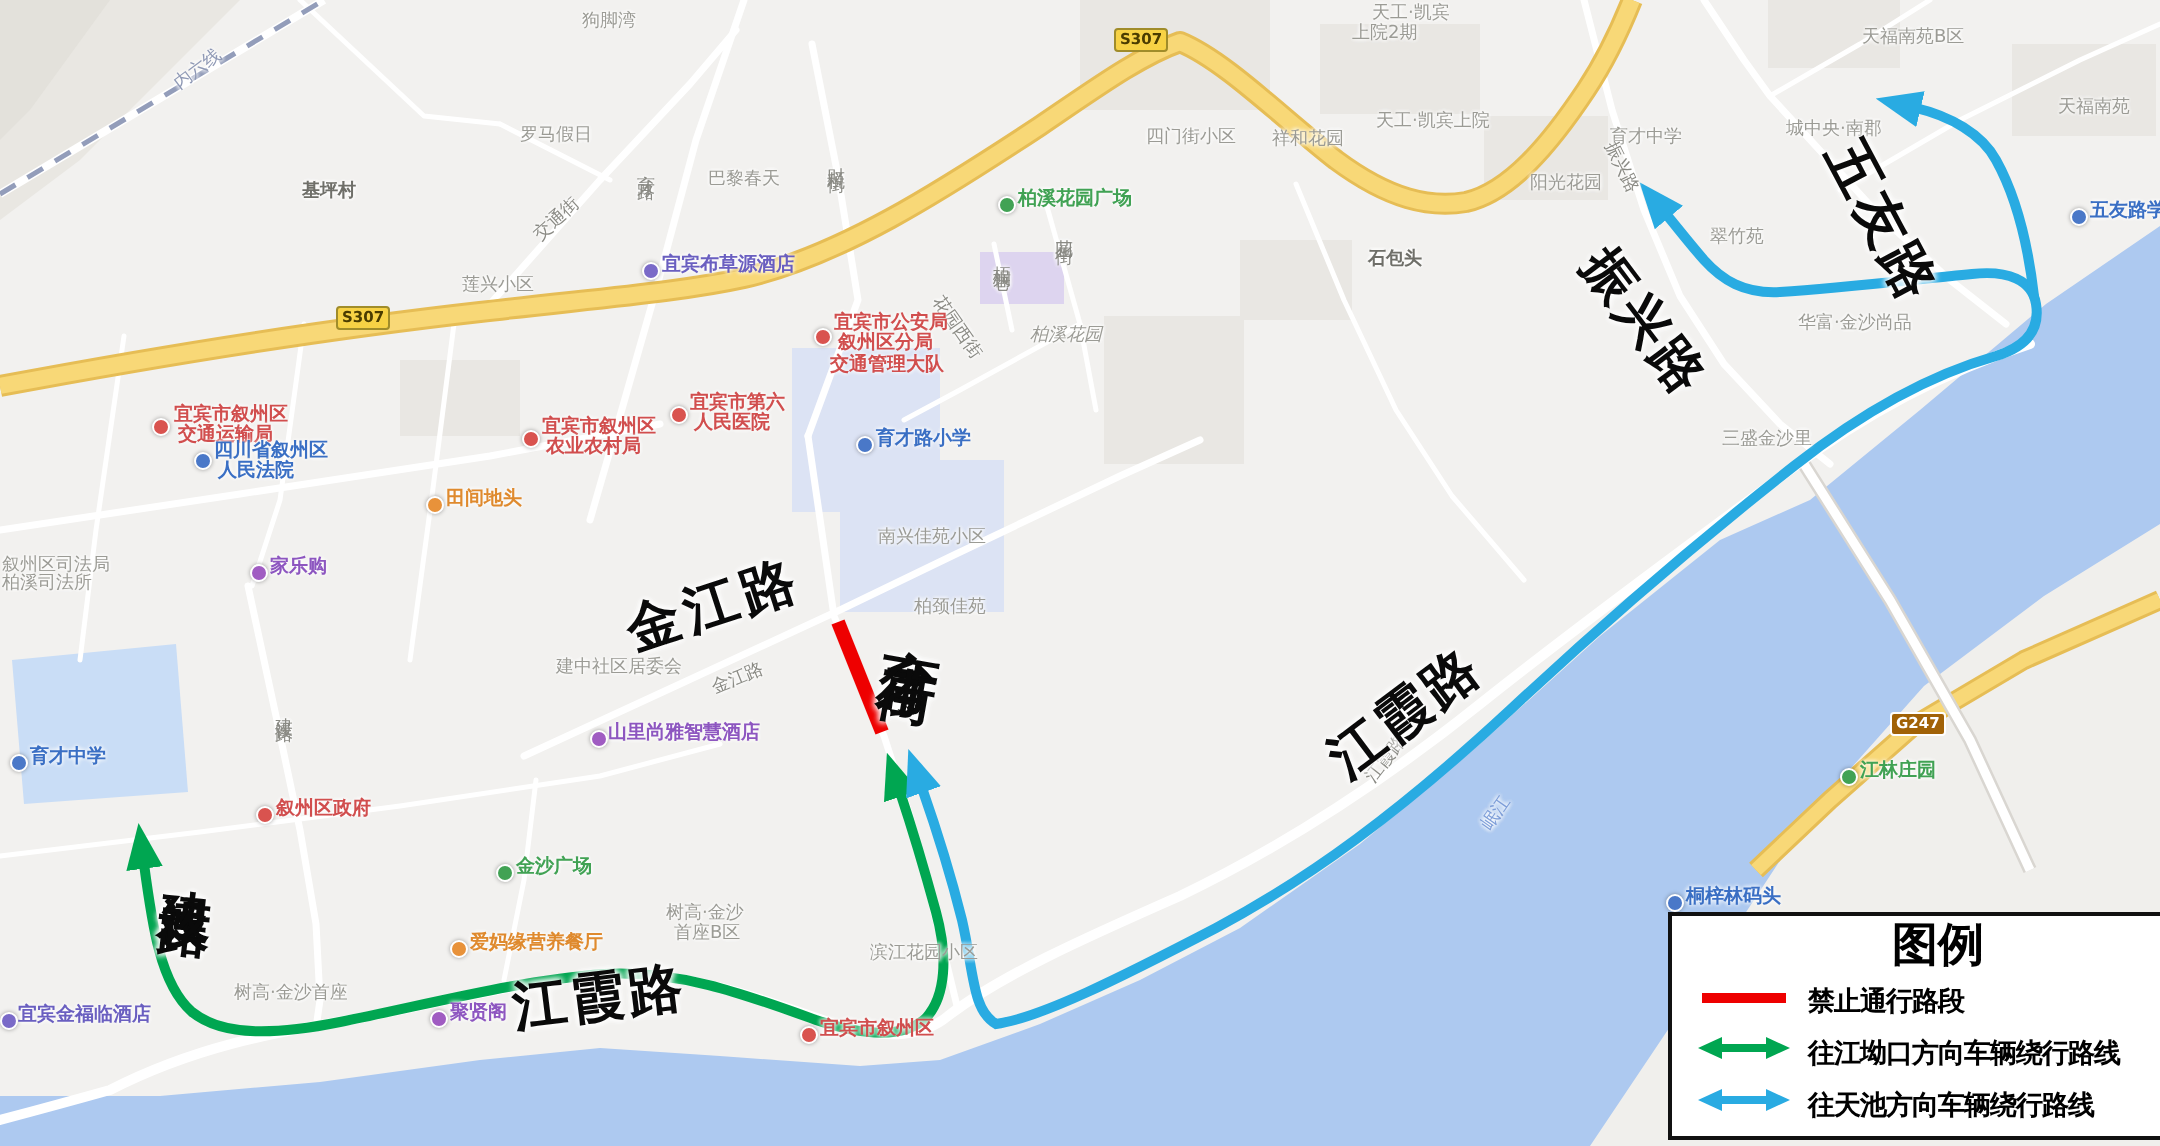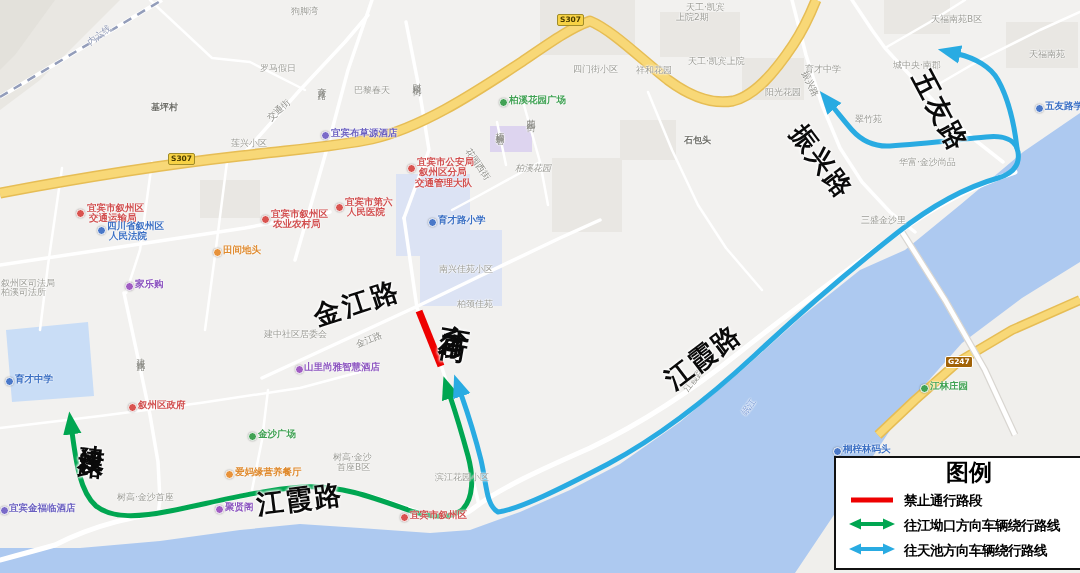--- a/index.html
+++ b/index.html
@@ -110,41 +110,41 @@
 
   <path fill="none" stroke="#00a651" stroke-width="5" stroke-linecap="round" marker-start="url(#arrG)" marker-end="url(#arrG)" d="M72,432 C76,462 80,492 96,506 C112,519 140,517 170,511 C215,502 260,490 302,487 C340,485 372,497 408,510 C432,518 452,519 463,509 C473,498 474,478 468,456 C462,434 456,414 450,396"></path>
   <path fill="none" stroke="#29abe2" stroke-width="5" stroke-linecap="round" marker-start="url(#arrB)" marker-end="url(#arrB)" d="M461,394 C468,414 475,436 481,460 C487,486 486,505 498,512 C520,509 560,489 608,464 C655,439 700,406 755,355 C800,313 850,270 897,233 C935,203 970,186 998,178 C1014,173 1020,164 1018,152 C1016,140 1004,135 986,137 C955,140 920,144 890,146 C872,147 861,140 852,130 C845,122 838,113 833,107"></path>
   <path fill="none" stroke="#29abe2" stroke-width="5" stroke-linecap="round" marker-end="url(#arrB)" d="M1017,148 C1014,122 1008,98 998,80 C991,67 975,58 958,54"></path>
 
   <line x1="419" y1="311" x2="441" y2="366" stroke="#ee0000" stroke-width="7"></line>
 </svg>
 
 <div class="lbl" style="left:291px;top:7px;">狗脚湾</div>
 <div class="lbl" style="left:260px;top:64px;">罗马假日</div>
-<div class="lbl town" style="left:151px;top:103px;">基坪村</div>
+<div class="lbl town" style="left:151px;top:92px;">基坪村</div>
 <div class="lbl" style="left:231px;top:139px;">莲兴小区</div>
 <div class="lbl" style="left:354px;top:86px;">巴黎春天</div>
 <div class="lbl" style="left:573px;top:65px;">四门街小区</div>
 <div class="lbl" style="left:636px;top:66px;">祥和花园</div>
 <div class="lbl" style="left:688px;top:57px;">天工·凯宾上院</div>
 <div class="lbl" style="left:686px;top:3px;">天工·凯宾</div>
 <div class="lbl" style="left:676px;top:13px;">上院2期</div>
 <div class="lbl" style="left:765px;top:88px;">阳光花园</div>
 <div class="lbl" style="left:805px;top:65px;">育才中学</div>
 <div class="lbl" style="left:893px;top:61px;">城中央·南郡</div>
 <div class="lbl" style="left:931px;top:15px;">天福南苑B区</div>
 <div class="lbl" style="left:1029px;top:50px;">天福南苑</div>
 <div class="lbl" style="left:855px;top:115px;">翠竹苑</div>
-<div class="lbl town" style="left:684px;top:136px;text-align:center;">石包头</div>
+<div class="lbl town" style="left:684px;top:126px;text-align:center;">石包头</div>
 <div class="lbl" style="left:861px;top:216px;">三盛金沙里</div>
 <div class="lbl" style="left:899px;top:158px;">华富·金沙尚品</div>
 <div class="lbl" style="left:439px;top:265px;">南兴佳苑小区</div>
 <div class="lbl" style="left:515px;top:164px;font-style:italic;">柏溪花园</div>
 <div class="lbl" style="left:457px;top:300px;">柏颈佳苑</div>
-<div class="lbl" style="left:264px;top:330px;text-align:center;">建中社区居委会</div>
+<div class="lbl" style="left:278px;top:330px;text-align:center;">建中社区居委会</div>
 <div class="lbl" style="left:117px;top:493px;">树高·金沙首座</div>
 <div class="lbl" style="left:333px;top:453px;">树高·金沙</div>
 <div class="lbl" style="left:337px;top:463px;">首座B区</div>
 <div class="lbl" style="left:435px;top:473px;">滨江花园小区</div>
 <div class="lbl" style="left:1px;top:279px;">叙州区司法局</div>
 <div class="lbl" style="left:1px;top:288px;">柏溪司法所</div>
 
 <div class="lbl vert" style="left:317px;top:80px;color:#8a8a84;">育才路</div>
 <div class="lbl vert" style="left:412px;top:76px;color:#8a8a84;">财税街</div>
 <div class="lbl" style="left:266px;top:116px;color:#8a8a84;transform:rotate(-42deg);">交通街</div>

